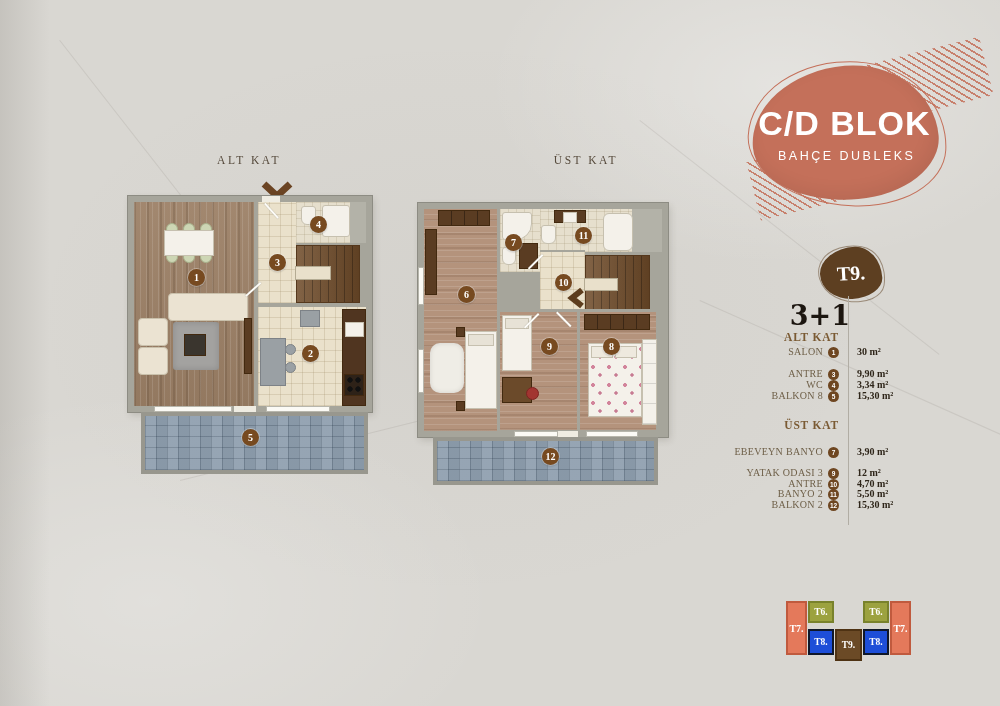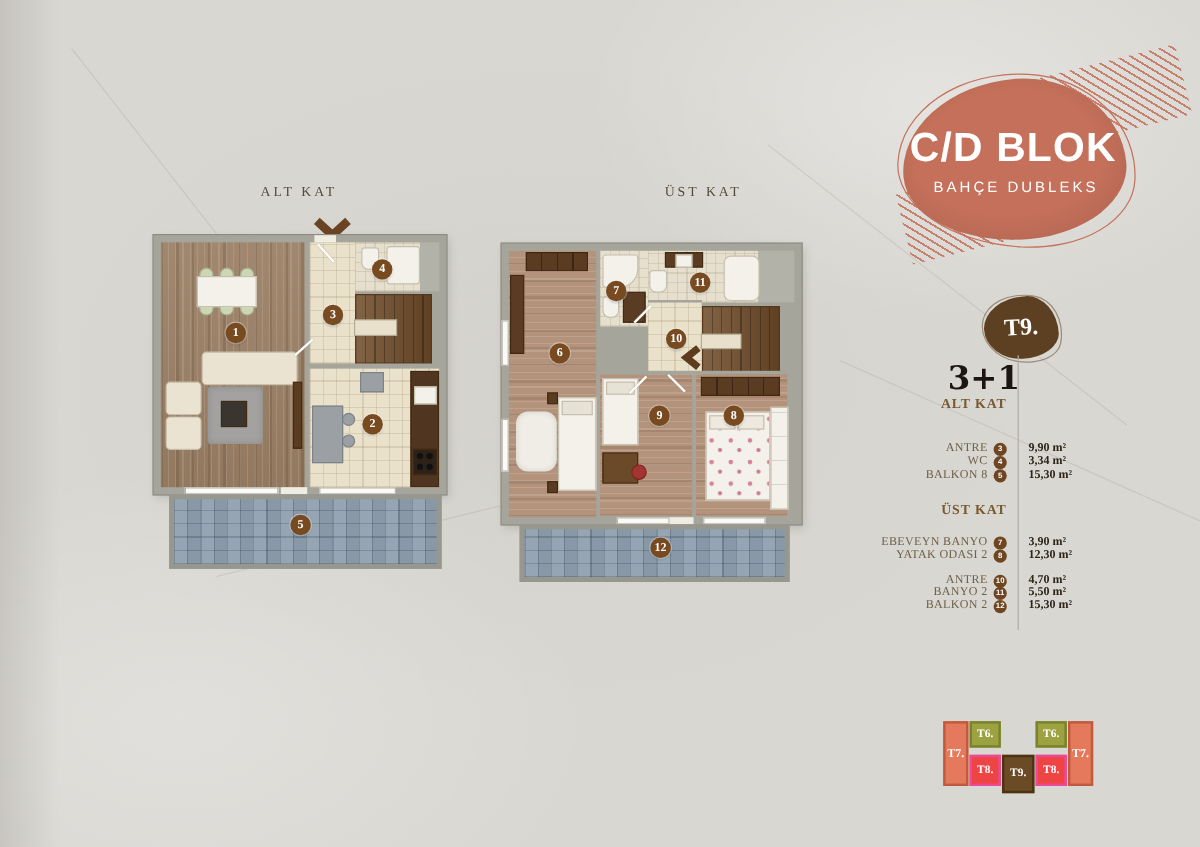--- a/index.html
+++ b/index.html
@@ -82,21 +82,21 @@
   .lab{position:absolute;left:0;top:0;width:163px;text-align:right;font-size:10px;color:#6f6049;letter-spacing:.3px;}
   .num{position:absolute;left:168px;top:1px;width:11px;height:11px;border-radius:50%;background:#6e4621;
        color:#fff;font:bold 6.5px/11px "Liberation Sans",sans-serif;text-align:center;}
   .val{position:absolute;left:197px;top:0;font-size:10px;font-weight:bold;color:#2e2519;}
   
   .sp{position:absolute;left:786px;top:600px;width:126px;height:62px;}
   .sp b{position:absolute;display:flex;align-items:center;justify-content:center;
         color:#fff;font:bold 9.5px "Liberation Serif",serif;font-style:normal;}
   .sp .t7{background:#e4795b;border:2px solid #c05a3e;}
   .sp .t6{background:#9ca23f;border:2px solid #79822c;}
-  .sp .t8{background:#ef4444;border:2px solid #ec4899;}
+  .sp .t8{background:#1d4ed8;border:2px solid #0f172a;}
   .sp .t9{background:#6b4a26;border:2px solid #4e3213;}
 </style>
 </head>
 <body>
 
 <div class="stage">
   <div class="bg-tex"></div>
   <div class="scratch" style="left:640px;top:120px;width:380px;height:1px;transform:rotate(38deg);transform-origin:left top;"></div>
   <div class="scratch" style="left:60px;top:40px;width:420px;height:1px;transform:rotate(52deg);transform-origin:left top;"></div>
   <div class="scratch" style="left:700px;top:300px;width:330px;height:1px;transform:rotate(24deg);transform-origin:left top;"></div>
@@ -241,20 +241,25 @@
     <div class="blob-title" style="transform:rotate(5deg);">C/D BLOK</div>
     <div class="blob-sub" style="transform:rotate(5deg);">BAHÇE DUBLEKS</div>
   </div>
 
   <div class="t9out" style="left:818px;top:245px;width:66px;height:55px;"></div>
   <div class="t9blob" style="left:820px;top:247px;width:62px;height:52px;">T9.</div>
   <div class="unit-type">3+1</div>
   <div class="vdiv"></div>
 
   <div class="leg-h" style="top:331px;">ALT KAT</div>
+  <div class="lrow" style="top:346px;">
+    <span class="lab">SALON</span>
+    <span class="num">1</span>
+    <span class="val">30 m²</span>
+  </div>
   <div class="lrow" style="top:368px;">
     <span class="lab">ANTRE</span>
     <span class="num">3</span>
     <span class="val">9,90 m²</span>
   </div>
   <div class="lrow" style="top:379px;">
     <span class="lab">WC</span>
     <span class="num">4</span>
     <span class="val">3,34 m²</span>
   </div>
@@ -263,24 +268,24 @@
     <span class="num">5</span>
     <span class="val">15,30 m²</span>
   </div>
 
   <div class="leg-h" style="top:419px;">ÜST KAT</div>
   <div class="lrow" style="top:446px;">
     <span class="lab">EBEVEYN BANYO</span>
     <span class="num">7</span>
     <span class="val">3,90 m²</span>
   </div>
-  <div class="lrow" style="top:457px;">
-    <span class="lab">YATAK ODASI 2</span>
-    <span class="num">8</span>
-    <span class="val">12,30 m²</span>
+  <div class="lrow" style="top:467px;">
+    <span class="lab">YATAK ODASI 3</span>
+    <span class="num">9</span>
+    <span class="val">12 m²</span>
   </div>
   <div class="lrow" style="top:478px;">
     <span class="lab">ANTRE</span>
     <span class="num">10</span>
     <span class="val">4,70 m²</span>
   </div>
   <div class="lrow" style="top:488px;">
     <span class="lab">BANYO 2</span>
     <span class="num">11</span>
     <span class="val">5,50 m²</span>

